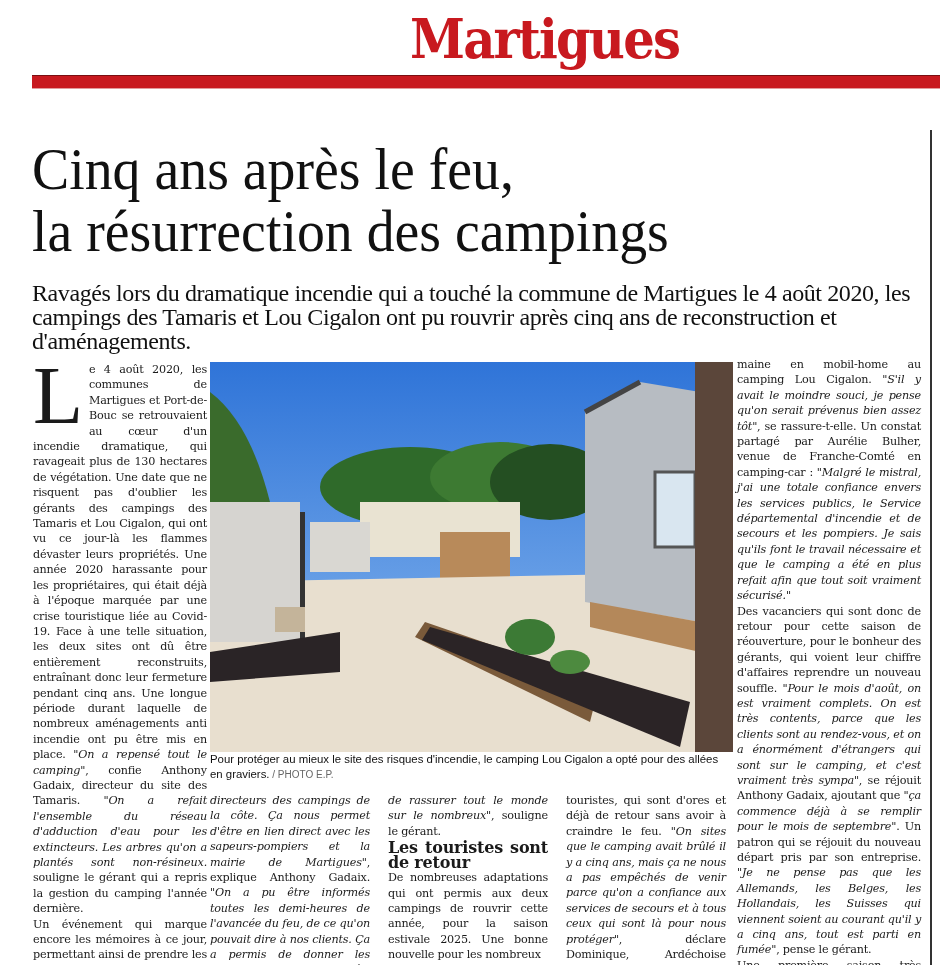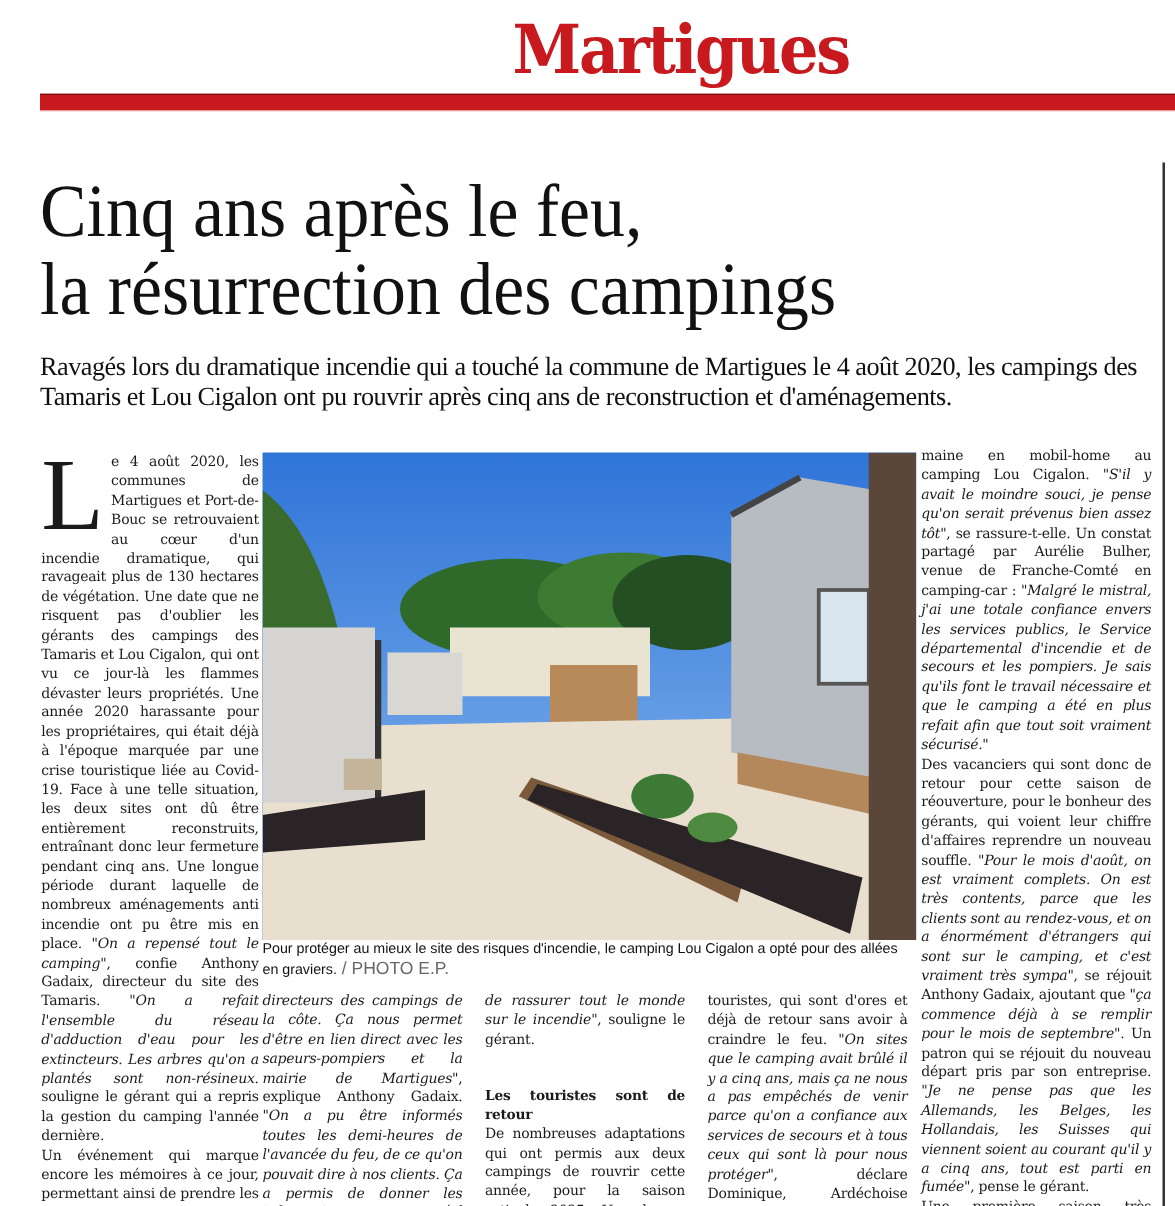--- a/index.html
+++ b/index.html
@@ -1,34 +1,34 @@
 <!DOCTYPE html>
 <html><head>
 <meta charset="utf-8">
 <style>
   html, body { margin:0; padding:0; background:#fff; }
   body { width:940px; height:965px; position:relative; overflow:hidden; color:#1a1a1a; }
   .section-title { position:absolute; left:410px; top:6px; font-family:"DejaVu Serif", serif; font-weight:bold; font-size:54px; letter-spacing:-2px; color:#c8191f; transform:scaleX(0.92); transform-origin:left top; line-height:66px; }
   .red-rule { position:absolute; left:32px; top:75px; width:908px; height:12px; background:#c8191f; border-top:1px solid #7a0f12; box-shadow:0 1px 0 #e29a9c; }
   .vert-rule { position:absolute; left:930px; top:130px; width:2px; height:835px; background:#333; }
   .headline { position:absolute; left:32px; top:138px; font-family:"Liberation Serif", serif; font-size:60px; line-height:62px; color:#111; transform:scaleX(0.93); transform-origin:left top; white-space:nowrap; }
-  .subhead { position:absolute; left:32px; top:281px; width:900px; font-family:"Liberation Serif", serif; font-size:21px; line-height:24px; color:#111; letter-spacing:-0.4px; }
+  .subhead { position:absolute; left:32px; top:281px; width:900px; font-family:"Liberation Serif", serif; font-size:24px; line-height:24px; color:#111; letter-spacing:-0.4px; }
   .col { position:absolute; font-family:"DejaVu Serif", serif; font-size:11.2px; line-height:15.4px; text-align:justify; color:#1a1a1a; letter-spacing:-0.2px; }
   .col p { margin:0; }
   .col em { }
   .col1 { left:33px; top:362px; width:174px; }
   .col2 { left:210px; top:793px; width:160px; }
   .col3 { left:388px; top:793px; width:160px; }
   .col4 { left:566px; top:793px; width:160px; }
   .col5 { left:737px; top:357px; width:184px; }
   .dropcap { float:left; font-family:"Liberation Serif", serif; font-size:82px; line-height:64px; margin:2px 6px 0 0; height:62px; }
-  .subheading { font-family:"DejaVu Serif", serif; font-weight:bold; font-size:11px; line-height:15px; margin-top:30px; }
+  .subheading { font-family:"DejaVu Serif", serif; font-weight:bold; font-size:16px; line-height:15px; margin-top:1px; }
   .photo { position:absolute; left:210px; top:362px; width:523px; height:390px; overflow:hidden; background:#5b8fd6; }
   .caption { position:absolute; left:210px; top:752px; width:520px; font-family:"Liberation Sans", sans-serif; font-size:11.4px; line-height:15px; color:#111; }
-  .caption .credit { font-size:14px; color:#666; }
+  .caption .credit { font-size:10px; color:#666; }
 </style>
 </head>
 <body>
 
 <div class="section-title">Martigues</div>
 <div class="red-rule"></div>
 <div class="vert-rule"></div>
 
 <div class="headline">
   <div>Cinq ans après le feu,</div>
@@ -77,21 +77,21 @@
 
 <div class="caption">
   <span>Pour protéger au mieux le site des risques d'incendie, le camping Lou Cigalon a opté pour des allées en graviers.</span><span class="credit"> / PHOTO E.P.</span>
 </div>
 
 <div class="col col2">
   <p><em>directeurs des campings de la côte. Ça nous permet d'être en lien direct avec les sapeurs-pompiers et la mairie de Martigues</em><span>", explique Anthony Gadaix. "</span><em>On a pu être informés toutes les demi-heures de l'avancée du feu, de ce qu'on pouvait dire à nos clients. Ça a permis de donner les informations en temps réel et</em></p>
 </div>
 
 <div class="col col3">
-  <p><em>de rassurer tout le monde sur le incendie</em><span>", souligne le gérant.</span></p>
+  <p><em>de rassurer tout le monde sur le nombreux</em><span>", souligne le gérant.</span></p>
   <div class="subheading">Les touristes sont de retour</div>
   <p>De nombreuses adaptations qui ont permis aux deux campings de rouvrir cette année, pour la saison estivale 2025. Une bonne nouvelle pour les nombreux</p>
 </div>
 
 <div class="col col4">
   <p><span>touristes, qui sont d'ores et déjà de retour sans avoir à craindre le feu. "</span><em>On sites que le camping avait brûlé il y a cinq ans, mais ça ne nous a pas empêchés de venir parce qu'on a confiance aux services de secours et à tous ceux qui sont là pour nous protéger</em><span>", déclare Dominique, Ardéchoise venue passer une se-</span></p>
 </div>
 
 <div class="col col5">
   <p><span>maine en mobil-home au camping Lou Cigalon. "</span><em>S'il y avait le moindre souci, je pense qu'on serait prévenus bien assez tôt</em><span>", se rassure-t-elle. Un constat partagé par Aurélie Bulher, venue de Franche-Comté en camping-car : "</span><em>Malgré le mistral, j'ai une totale confiance envers les services publics, le Service départemental d'incendie et de secours et les pompiers. Je sais qu'ils font le travail nécessaire et que le camping a été en plus refait afin que tout soit vraiment sécurisé.</em><span>"</span></p>

